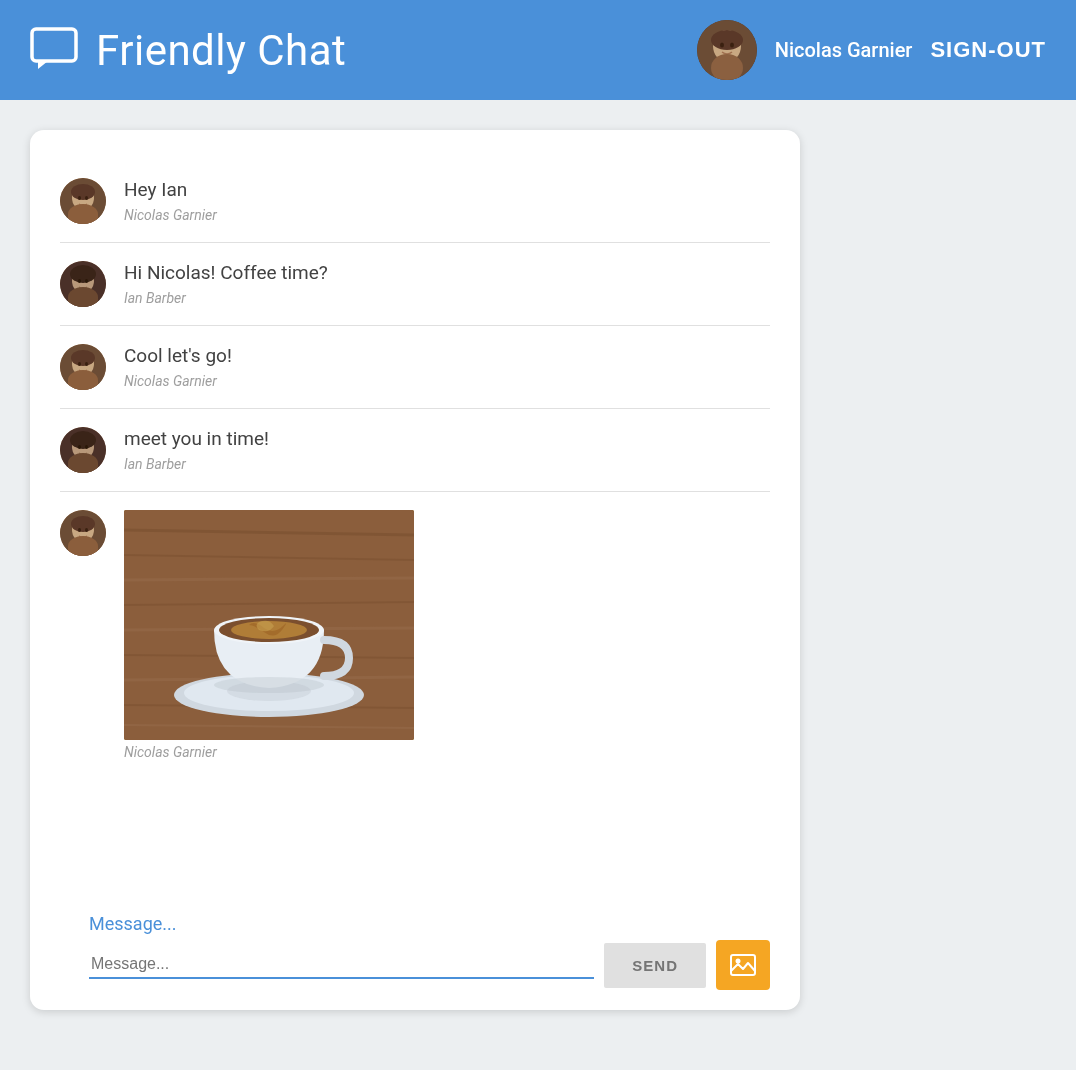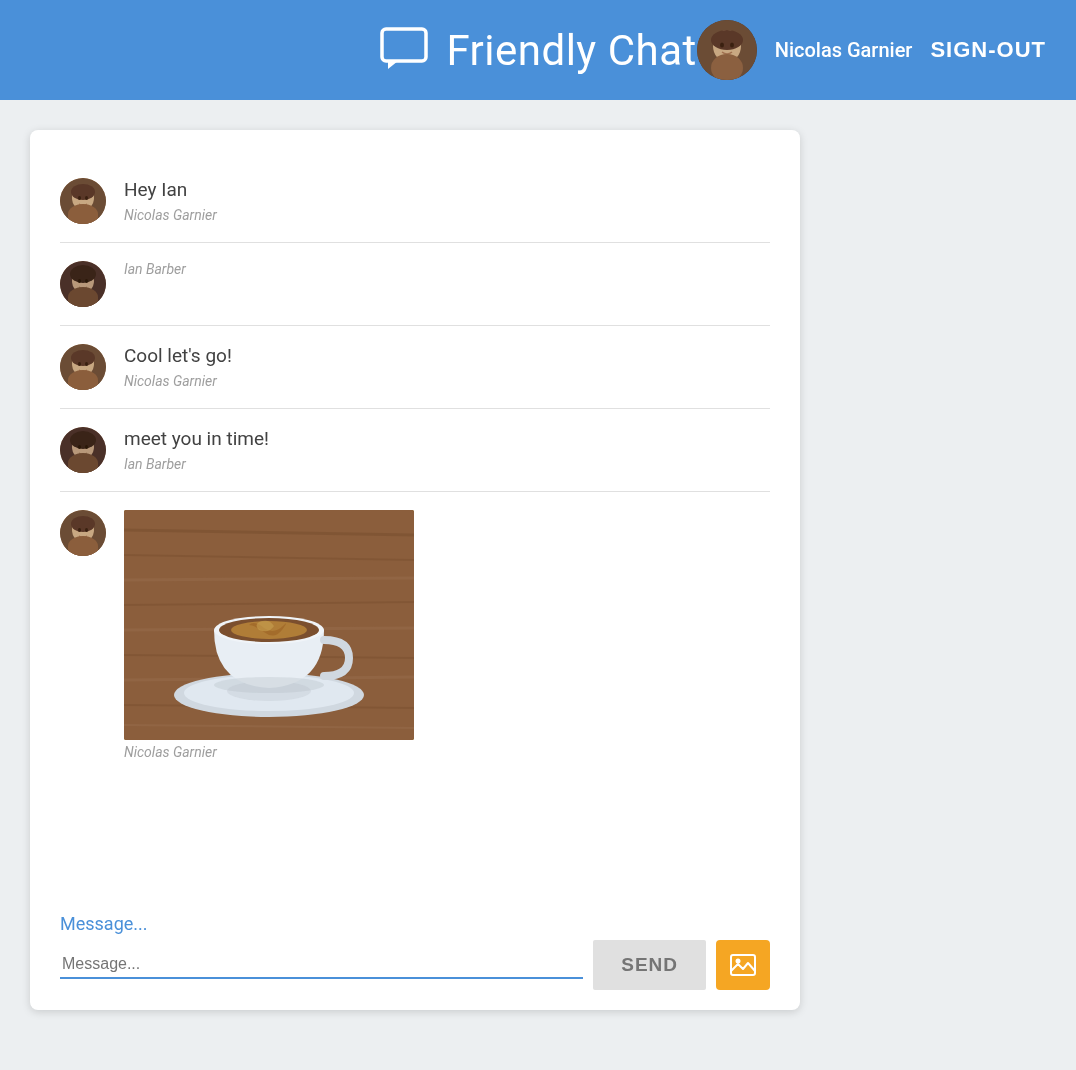--- a/index.html
+++ b/index.html
@@ -11,21 +11,21 @@
       min-height: 1070px;
     }
 
     
     .header {
       background-color: #4a90d9;
       height: 100px;
       display: flex;
       align-items: center;
       padding: 0 30px;
-      justify-content: flex-end;
+      justify-content: space-between;
     }
 
     .header-left {
       display: flex;
       align-items: center;
       gap: 18px;
     }
 
     .header-logo-icon {
       width: 48px;
@@ -72,21 +72,21 @@
 
     
     .main-container {
       padding: 30px 30px 30px 30px;
       display: flex;
       justify-content: flex-start;
     }
 
     .chat-card {
       background: #ffffff;
-      border-radius: 8px;
+      border-radius: 14px;
       box-shadow: 0 2px 8px rgba(0,0,0,0.15);
       width: 770px;
       min-height: 880px;
       display: flex;
       flex-direction: column;
       padding: 30px 30px 20px 30px;
     }
 
     
     .messages-list {
@@ -177,20 +177,21 @@
 
     .coffee-svg {
       width: 100%;
       height: 100%;
     }
 
     
     .input-area {
       margin-top: 10px;
       padding-top: 16px;
+      margin-left: 29px;
     }
 
     .message-input-label {
       display: block;
       color: #4a90d9;
       font-size: 18px;
       margin-bottom: 4px;
     }
 
     .input-row {
@@ -208,21 +209,21 @@
       font-size: 16px;
       padding: 4px 2px;
       color: #424242;
       background: transparent;
     }
 
     .send-button {
       background: #e0e0e0;
       border: none;
       color: #757575;
-      font-size: 19px;
+      font-size: 15px;
       font-weight: 700;
       letter-spacing: 1px;
       padding: 14px 28px;
       cursor: pointer;
       border-radius: 2px;
     }
 
     .image-upload-button {
       background: #f5a623;
       border: none;
@@ -306,20 +307,21 @@
             <rect width="46" height="46" fill="#4a3028" rx="23"></rect>
             <ellipse cx="23" cy="20" rx="11" ry="12" fill="#b8987a"></ellipse>
             <ellipse cx="23" cy="13" rx="13" ry="9" fill="#3a2418"></ellipse>
             <ellipse cx="19.5" cy="20" rx="1.5" ry="2" fill="#2a1808"></ellipse>
             <ellipse cx="26.5" cy="20" rx="1.5" ry="2" fill="#2a1808"></ellipse>
             <path d="M19 26 Q23 29 27 26" stroke="#907050" stroke-width="1.2" fill="none"></path>
             <ellipse cx="23" cy="38" rx="13" ry="11" fill="#6b4830"></ellipse>
           </svg>
         </div>
         <div class="msg-content">
+          <span class="msg-text">Hi Nicolas! Coffee time?</span>
           <span class="msg-author">Ian Barber</span>
         </div>
       </div>
 
       <div class="message-item">
         <div class="msg-avatar avatar-nicolas">
           <svg class="face-svg" viewBox="0 0 46 46" xmlns="http://www.w3.org/2000/svg">
             <rect width="46" height="46" fill="#6b4c35" rx="23"></rect>
             <ellipse cx="23" cy="20" rx="11" ry="12" fill="#c8a882"></ellipse>
             <ellipse cx="23" cy="14" rx="12" ry="8" fill="#5a3828"></ellipse>

